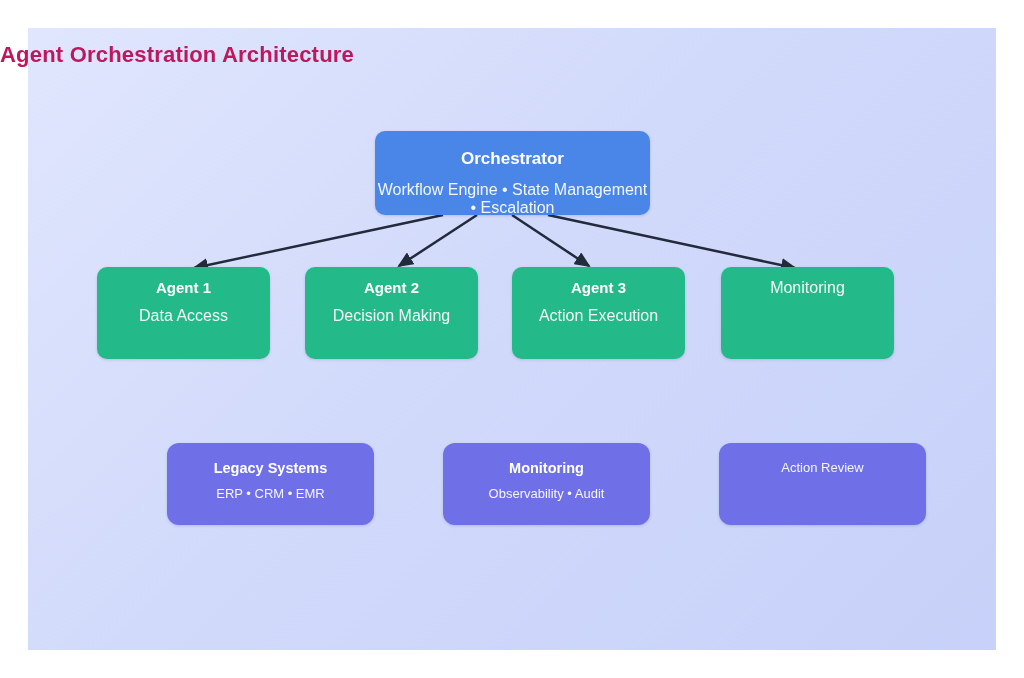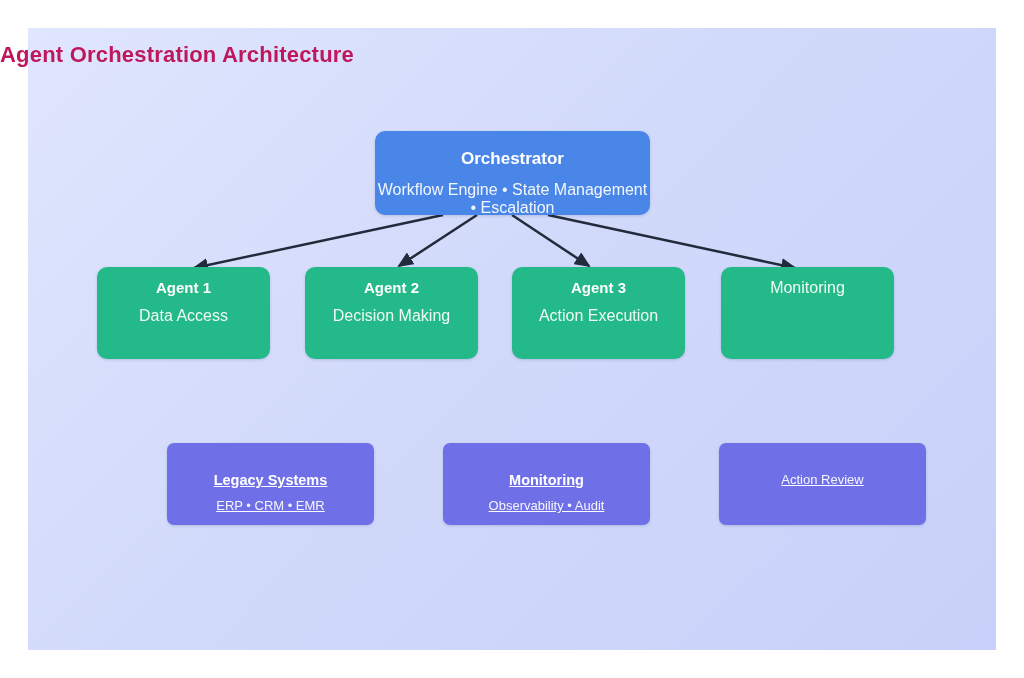--- a/index.html
+++ b/index.html
@@ -78,23 +78,22 @@
   .agent .node-subtitle { font-size: 16px; }
   .agent-1 { left: 97px; }
   .agent-2 { left: 305px; }
   .agent-3 { left: 512px; }
   .agent-4 { left: 721px; }
   .system {
     top: 443px;
     width: 207px;
     height: 82px;
     background: #6f70e8;
-    border-radius: 7px;
-    padding-top: 29px;
-    text-decoration: underline;
+    border-radius: 12px;
+    padding-top: 17px;
   }
   .system .node-title { font-size: 14.5px; margin-bottom: 10px; }
   .system .node-subtitle { font-size: 13px; }
   .system-1 { left: 167px; }
   .system-2 { left: 443px; }
   .system-3 { left: 719px; }
 </style>
 </head>
 <body>
 

